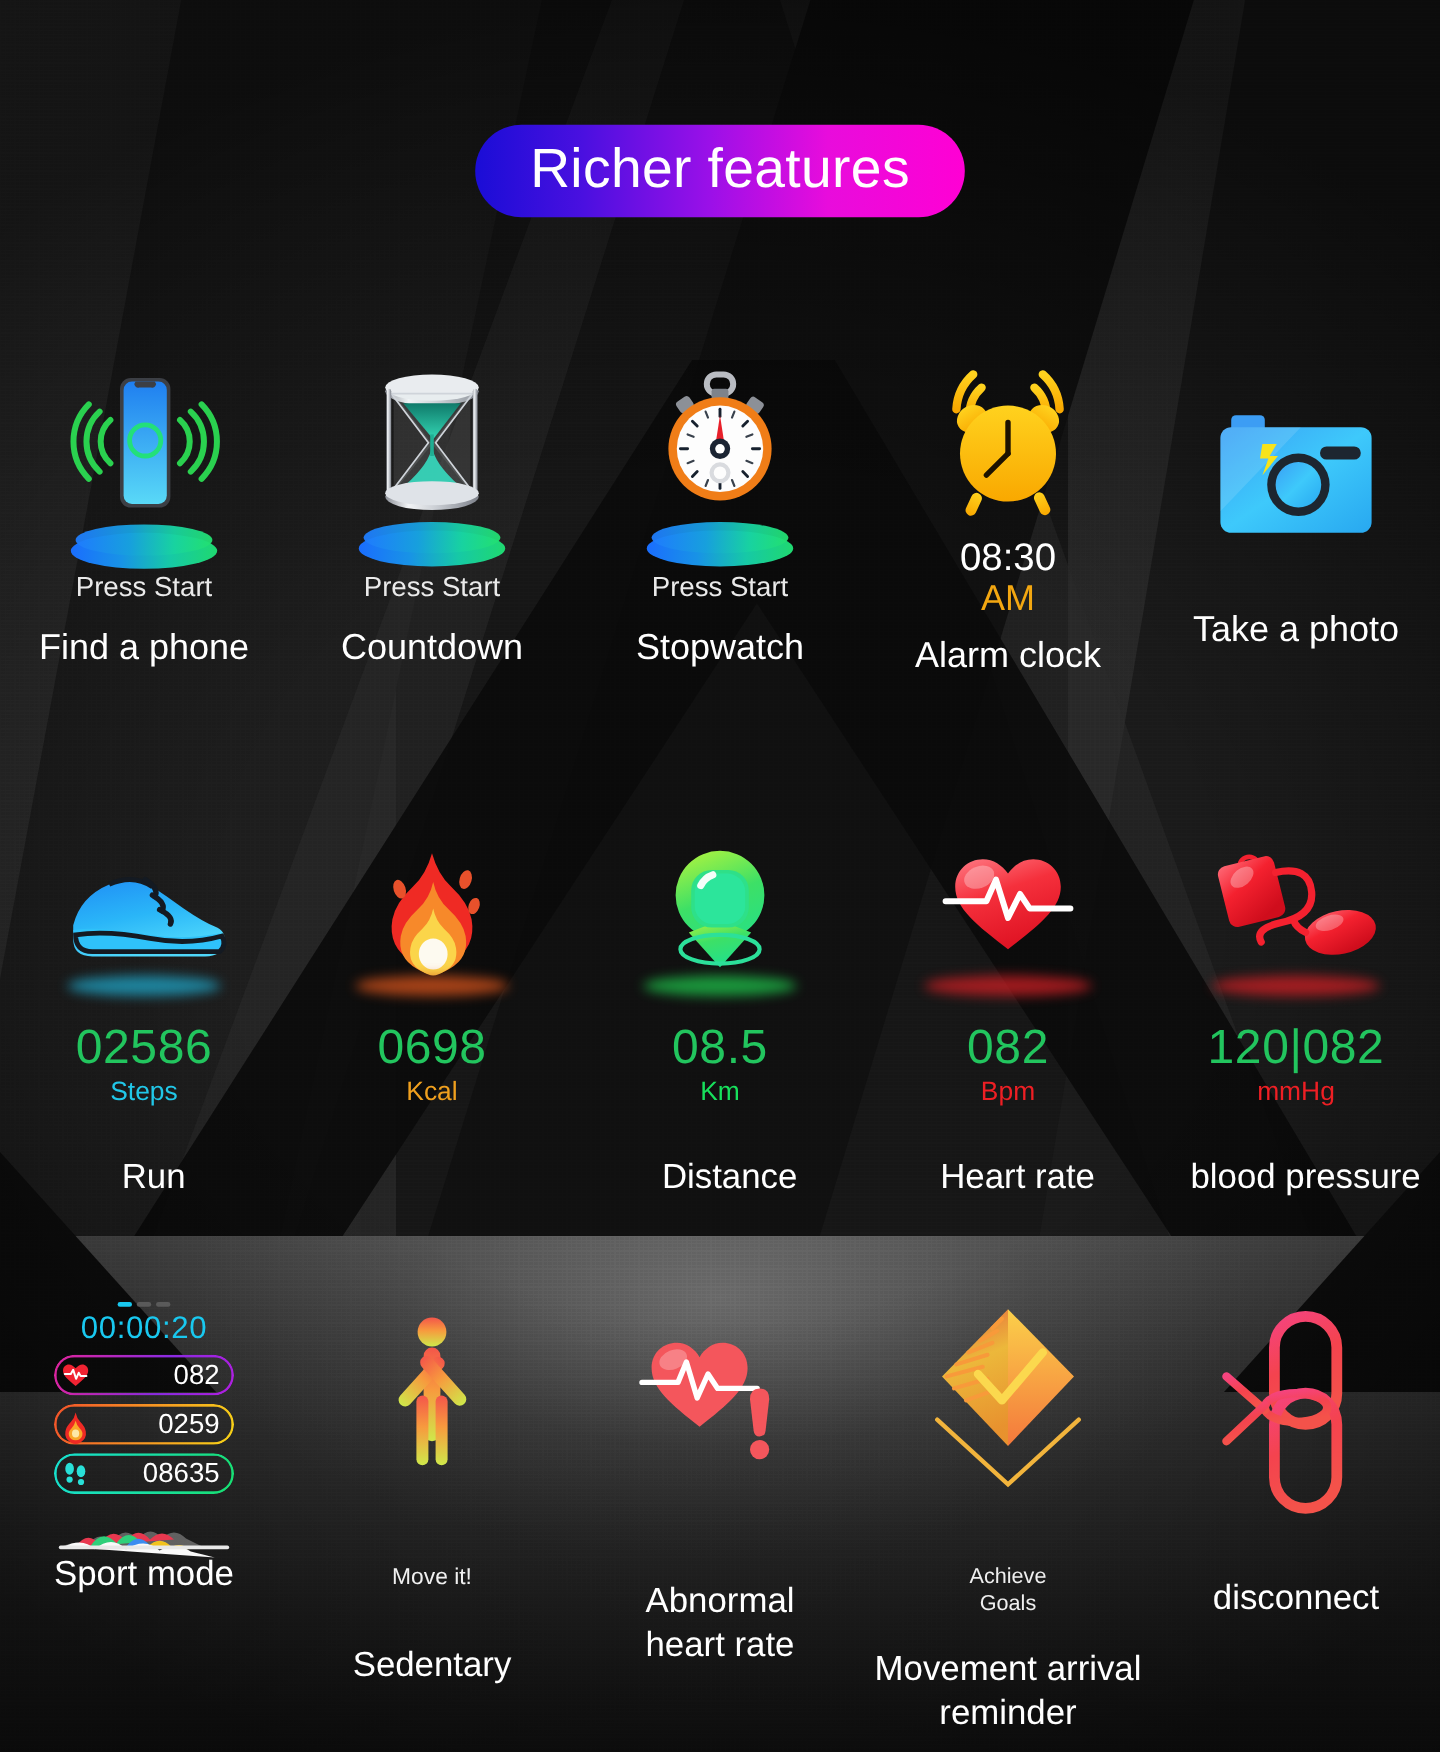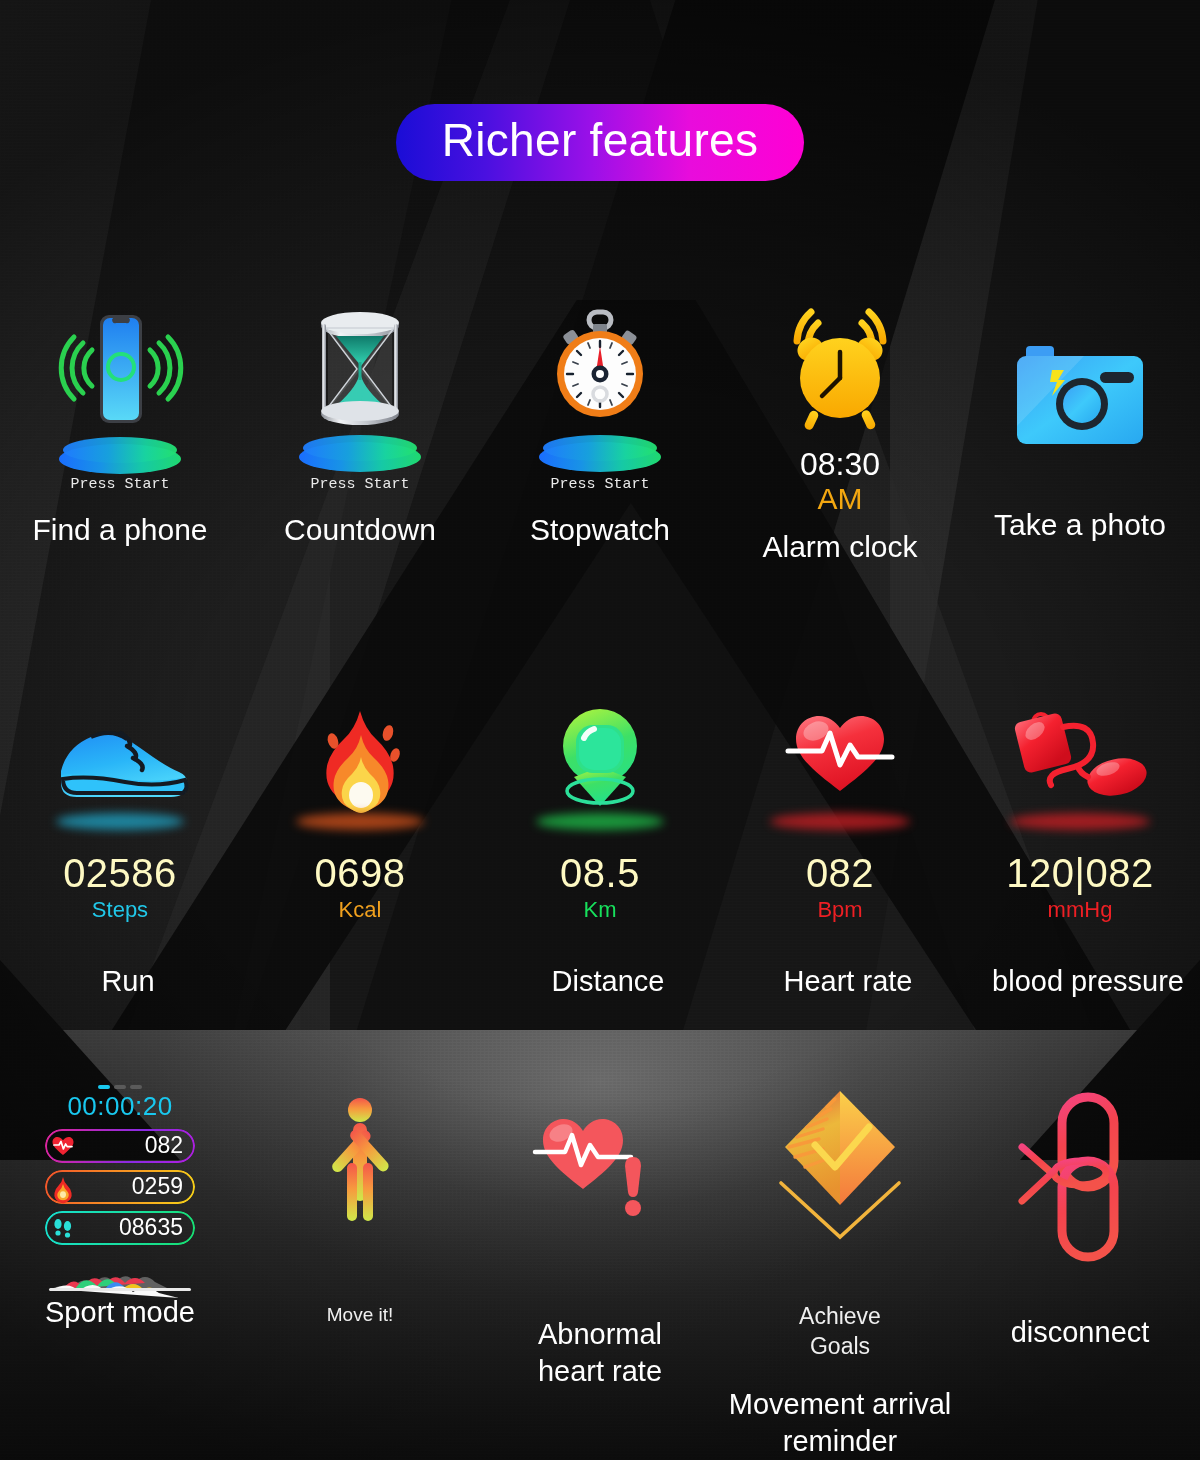--- a/index.html
+++ b/index.html
@@ -111,42 +111,42 @@
     width:122px; height:30px; border-radius:50%;
     background:linear-gradient(92deg,#1a6dff 0%,#1893e6 35%,#16c9a6 68%,#1fd96f 100%);
     margin:0 auto; position:relative;
   }
   .pedestal::after{
     content:""; position:absolute; left:4px; top:-7px; width:114px; height:26px;
     border-radius:50%;
     background:linear-gradient(92deg,#1f7bff 0%,#17a0dd 40%,#18d3a0 72%,#23e06e 100%);
     opacity:.95;
   }
-  .press { font-size:15px; color:#eaeaea; margin-top:16px;font-family:Liberation Mono, monospace; }
+  .press { font-size:23px; color:#eaeaea; margin-top:16px; }
   .clocktime { font-size:32px; color:#fff; line-height:1.05; }
   .clockampm { font-size:30px; color:#f3a711; line-height:1.15; }
   .r1-label { font-size:30px; color:#fff; margin-top:20px; }
 
   
   #row2 { top:705px; }
   .r2-art { height:140px; position:relative; }
   .glow {
     width:128px; height:17px; border-radius:50%; margin:0 auto;
     filter:blur(5px); opacity:.75;
   }
-  .bignum { font-size:40px; color:#fef9c3; line-height:1.1; margin-top:6px; letter-spacing:.5px; }
+  .bignum { font-size:40px; color:#22c55e; line-height:1.1; margin-top:6px; letter-spacing:.5px; }
   .unit { font-size:22px; line-height:1.2; margin-top:2px; }
   .r2-label { font-size:29px; color:#fff; margin-top:42px;padding-left:16px; }
 
   
   #row3 { top:1085px; }
   .r3-art { height:215px; position:relative; }
   .r3-label { font-size:29px; color:#fff; line-height:1.28; }
   .subcap { font-size:19px; color:#f0f0f0; }
-  .subcap2 { font-size:23px; color:#efefef; line-height:1.3; }
+  .subcap2 { font-size:18px; color:#efefef; line-height:1.3; }
 
   
   .sm { width:150px; margin:0 auto; position:relative; }
   .sm-dots { display:flex; gap:4px; justify-content:center; margin-bottom:3px; }
   .sm-dots i { display:block; width:12px; height:4px; border-radius:2px; }
   .sm-timer { font-size:26px; color:#19c8ef; letter-spacing:.5px; line-height:1.15; }
   .sm-pill {
     height:34px; margin-top:7px; border-radius:17px;
     display:flex; align-items:center; padding:0 8px 0 6px;
     position:relative;
@@ -537,20 +537,21 @@
         </defs>
         <circle cx="58" cy="17" r="12" fill="url(#gFig)"></circle>
         <rect x="51" y="30" width="14" height="78" rx="7" fill="url(#gFig)"></rect>
         <rect x="44" y="32" width="11" height="52" rx="5.5" fill="url(#gFig)" transform="rotate(42 49 58)"></rect>
         <rect x="62" y="32" width="11" height="52" rx="5.5" fill="url(#gFig)" transform="rotate(-42 67 58)"></rect>
         <rect x="45" y="70" width="10" height="58" rx="5" fill="url(#gFig)"></rect>
         <rect x="61" y="70" width="10" height="58" rx="5" fill="url(#gFig)"></rect>
       </svg>
     </div>
     <div class="subcap" style="margin-top:4px">Move it!</div>
+    <div class="r3-label" style="margin-top:44px">Sedentary</div>
   </div>
 
   <div class="cell">
     <div class="r3-art" style="padding-top:22px">
       <svg class="c" width="150" height="128" viewBox="0 0 150 128">
         <path d="M58 82 C34 63 18 50 18 33 C18 20 28 12 39 12 C47 12 54 17 58 24 C62 17 69 12 77 12 C88 12 98 20 98 33 C98 50 82 63 58 82 z" fill="#f4565c"></path>
         <ellipse cx="36" cy="26" rx="12" ry="8" fill="rgba(255,255,255,.26)" transform="rotate(-22 36 26)"></ellipse>
         <path d="M10 45 H40 L47 28 L56 58 L65 38 L73 50 H106" fill="none" stroke="#ffffff" stroke-width="4.5" stroke-linejoin="round" stroke-linecap="round"></path>
         <path d="M108 50 q8 0 8 9 l-3 26 q-.6 5 -5 5 q-4.4 0 -5 -5 l-3 -26 q0 -9 8 -9 z" fill="#f4565c"></path>
         <circle cx="108" cy="101" r="8" fill="#f4565c"></circle>

